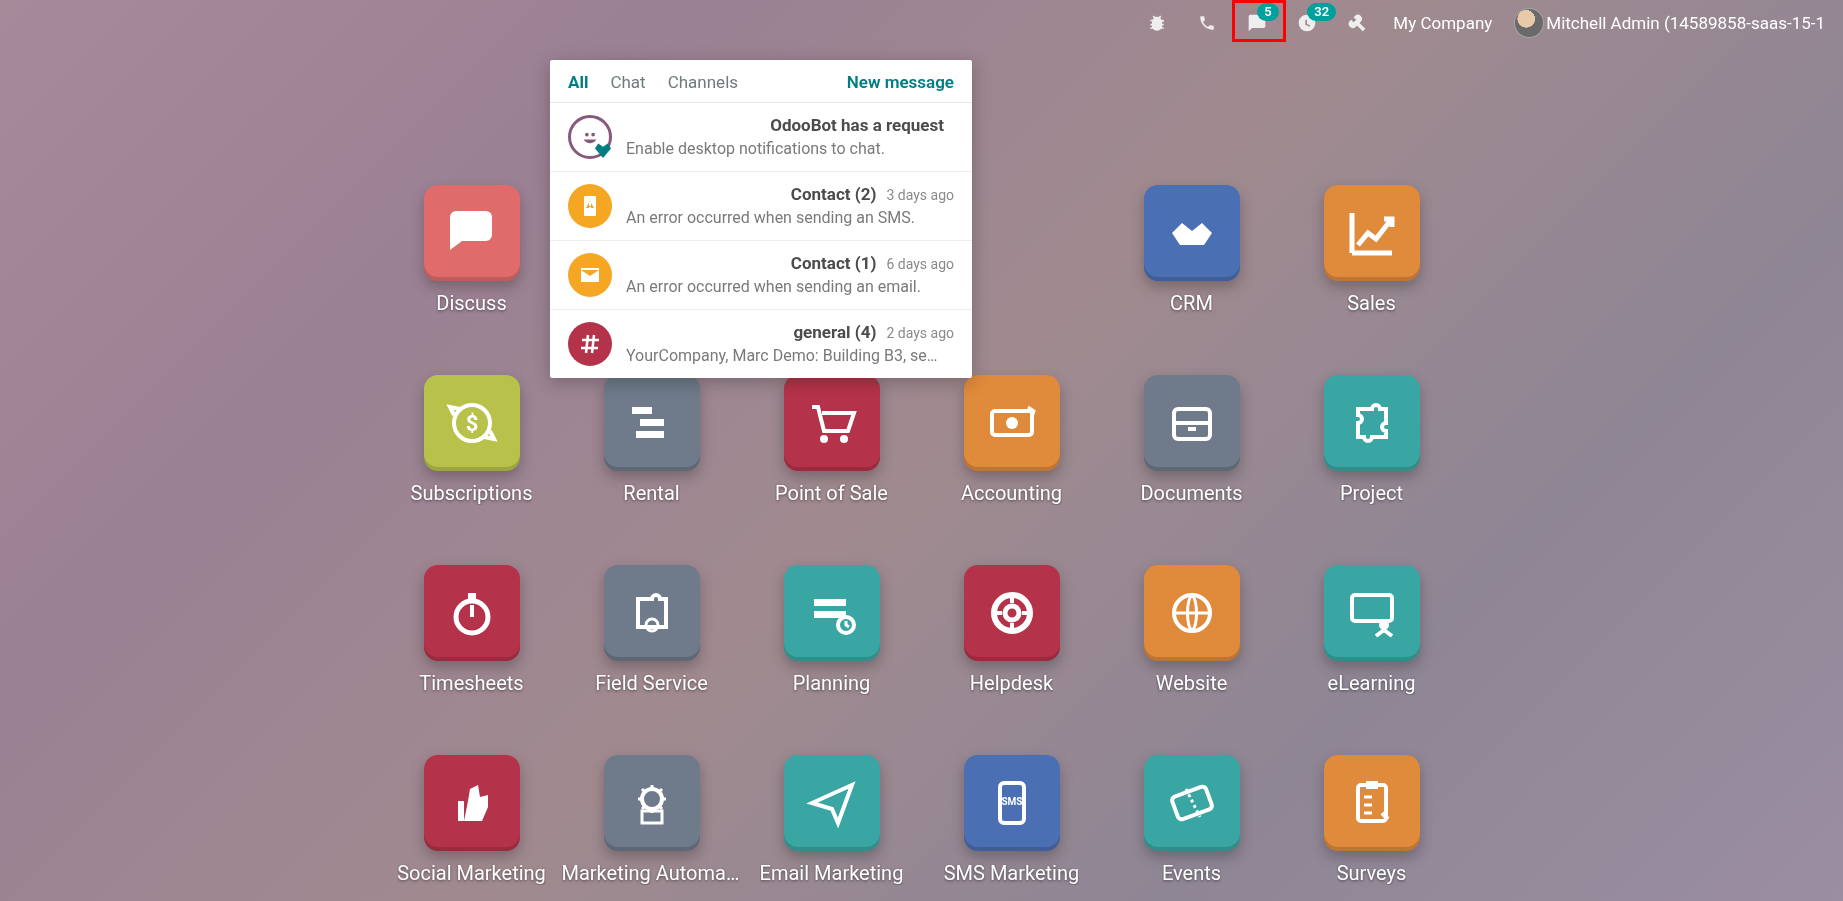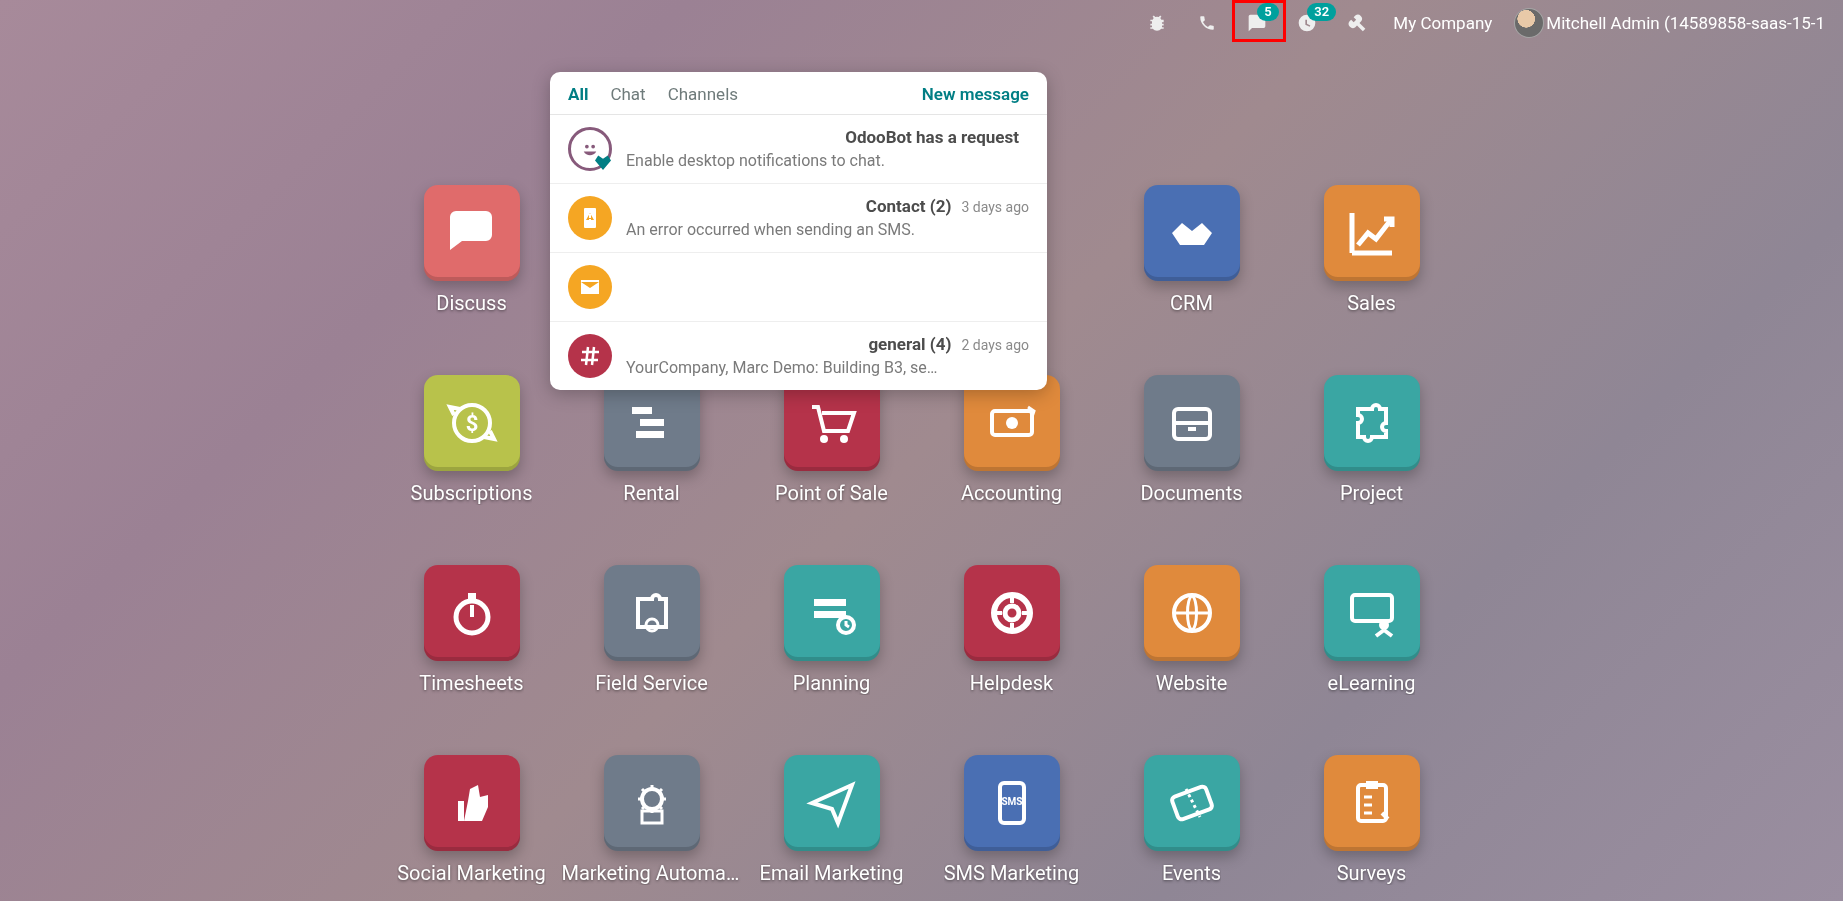--- a/index.html
+++ b/index.html
@@ -59,27 +59,27 @@
   .company { cursor: pointer; white-space: nowrap; }
   .user-block { display: flex; align-items: center; gap: 2px; cursor: pointer; white-space: nowrap; }
   .avatar {
     width: 30px; height: 30px; border-radius: 50%;
     background: radial-gradient(circle at 40% 35%, #e8c9a8 0 35%, #6a6a6a 36% 100%);
     border: 1px solid rgba(255,255,255,.4);
   }
   
   .msg-dropdown {
     position: absolute;
-    top: 72px;
+    top: 60px;
     left: 550px;
-    width: 497px;
+    width: 422px;
     background: #fff;
     color: #4c4c4c;
     box-shadow: 0 4px 18px rgba(0,0,0,.25);
-    border-radius: 10px;
+    border-radius: 2px;
     z-index: 50;
   }
   .msg-header {
     display: flex;
     justify-content: space-between;
     align-items: center;
     padding: 12px 18px 10px;
     border-bottom: 1px solid #e5e5e5;
   }
   .msg-tabs { display: flex; gap: 22px; font-size: 17px; }
@@ -237,20 +237,27 @@
       <div class="msg-preview">An error occurred when sending an SMS.</div>
     </div>
   </div>
 
   <div class="msg-item">
     <div class="msg-icon mail-icon">
       <svg viewBox="0 0 24 24">
           <path d="M3 5h18v14H3zM3 7l9 6 9-6"></path>
         </svg>
     </div>
+    <div class="msg-body">
+      <div class="msg-title-row">
+        <span class="msg-title">Contact  (1)</span>
+        <span class="msg-time">6 days ago</span>
+      </div>
+      <div class="msg-preview">An error occurred when sending an email.</div>
+    </div>
   </div>
 
   <div class="msg-item">
     <div class="msg-icon hash-icon">
       <svg viewBox="0 0 24 24">
           <path d="M10 3l-2 18M16 3l-2 18M4 8h17M3 16h17" stroke="#fff" stroke-width="2.5" fill="none"></path>
         </svg>
     </div>
     <div class="msg-body">
       <div class="msg-title-row">

